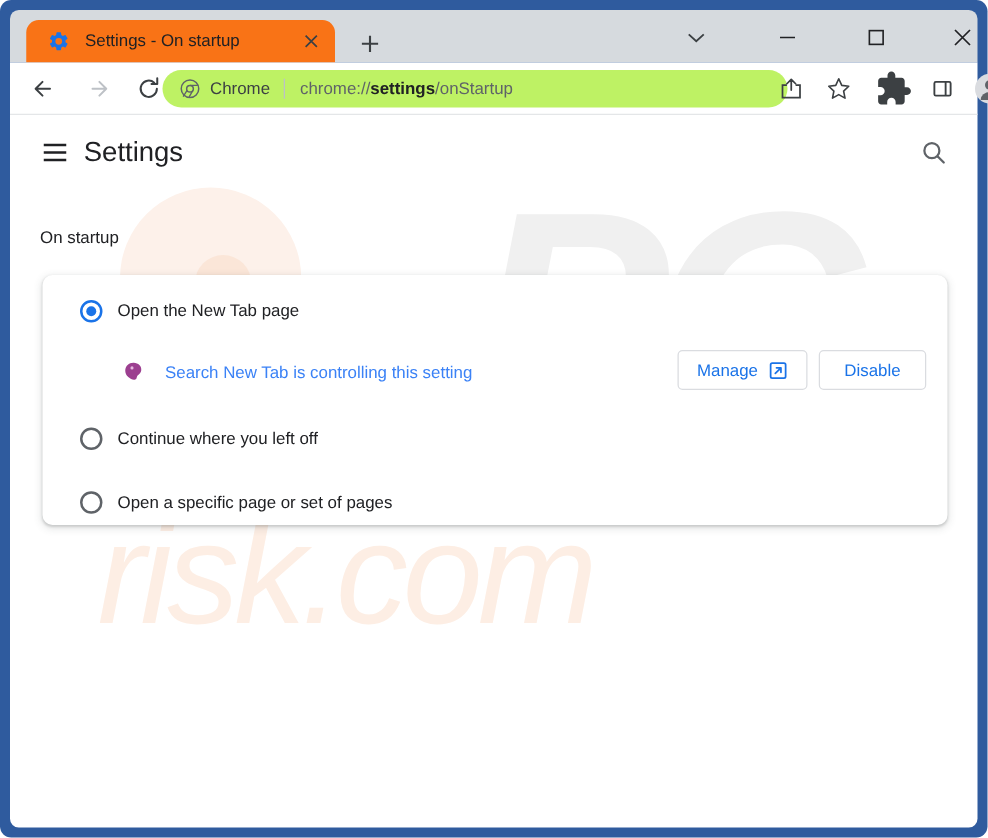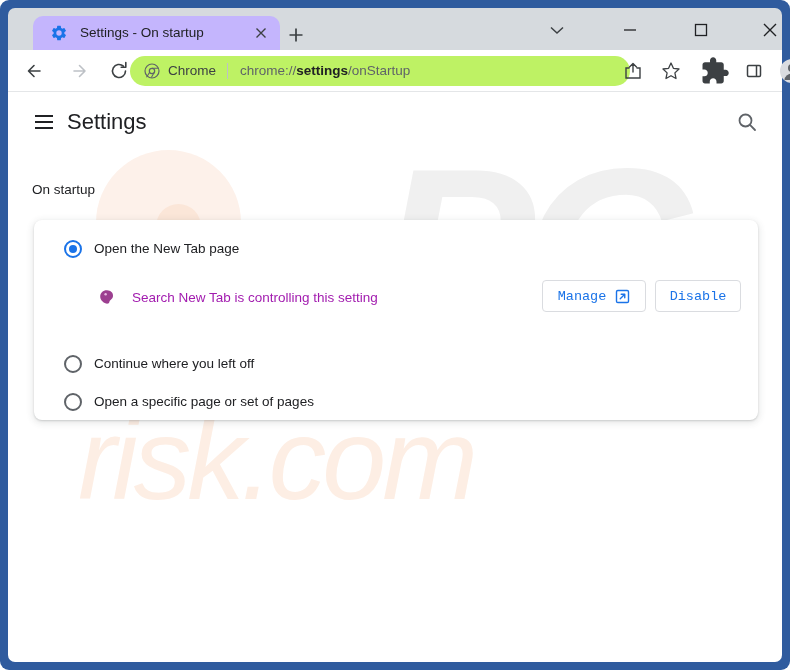--- a/index.html
+++ b/index.html
@@ -36,26 +36,25 @@
     border-top-left-radius: 7px;
     border-top-right-radius: 7px;
   }
 
   .tab-active {
     position: absolute;
     left: 13px;
     top: 8px;
     width: 247px;
     height: 34px;
-    background: #c4b5fd;
+    background: #f97316;
     border-top-left-radius: 10px;
     border-top-right-radius: 10px;
     display: flex;
     align-items: center;
-    margin-left: 12px;
   }
   .tab-favicon {
     position: absolute;
     left: 17px;
     top: 8px;
     width: 18px;
     height: 18px;
   }
   .tab-title {
     position: absolute;
@@ -299,21 +298,21 @@
   }
 
   .radio-row {
     position: absolute;
     left: 0;
     width: 724px;
     height: 48px;
     cursor: pointer;
   }
   #row-new-tab        { top: 9px; }
-  #row-continue       { top: 124px; text-align: right; }
+  #row-continue       { top: 111px; text-align: right; }
   #row-specific-pages { top: 162px; }
 
   .radio {
     position: absolute;
     left: 30px;
     top: 11px;
     width: 18px;
     height: 18px;
     border-radius: 50%;
     box-sizing: border-box;
@@ -354,33 +353,33 @@
     left: 62px;
     top: 10px;
     width: 22px;
     height: 22px;
   }
   #extension-text {
     position: absolute;
     left: 98px;
     top: 12px;
     font-size: 13.5px;
-    color: #a21caf;
+    color: #3b82f6;
     line-height: 20px;
   }
   .ext-btn {
     position: absolute;
     top: 4px;
     height: 32px;
     border: 1px solid #dadce0;
     border-radius: 4px;
     background: #ffffff;
     color: #1a73e8;
     font-size: 13.5px;
-    font-family: Liberation Mono, monospace;
+    font-family: Liberation Sans, sans-serif;
     font-weight: 500;
     display: flex;
     align-items: center;
     justify-content: center;
     cursor: pointer;
     box-sizing: border-box;
   }
   #manage-button {
     left: 508px;
     width: 104px;

